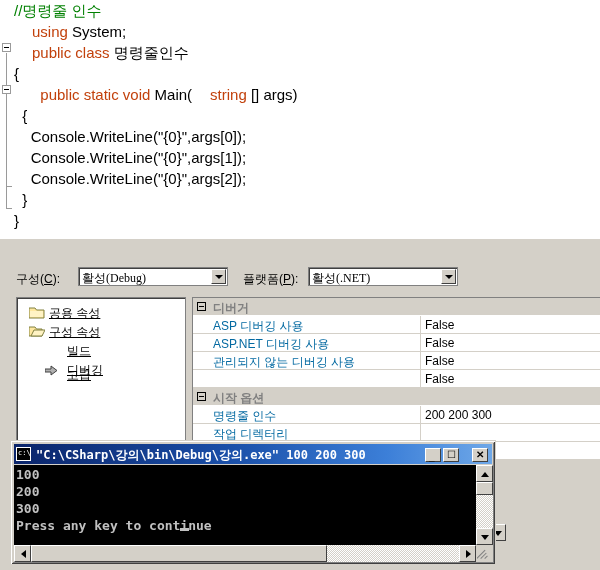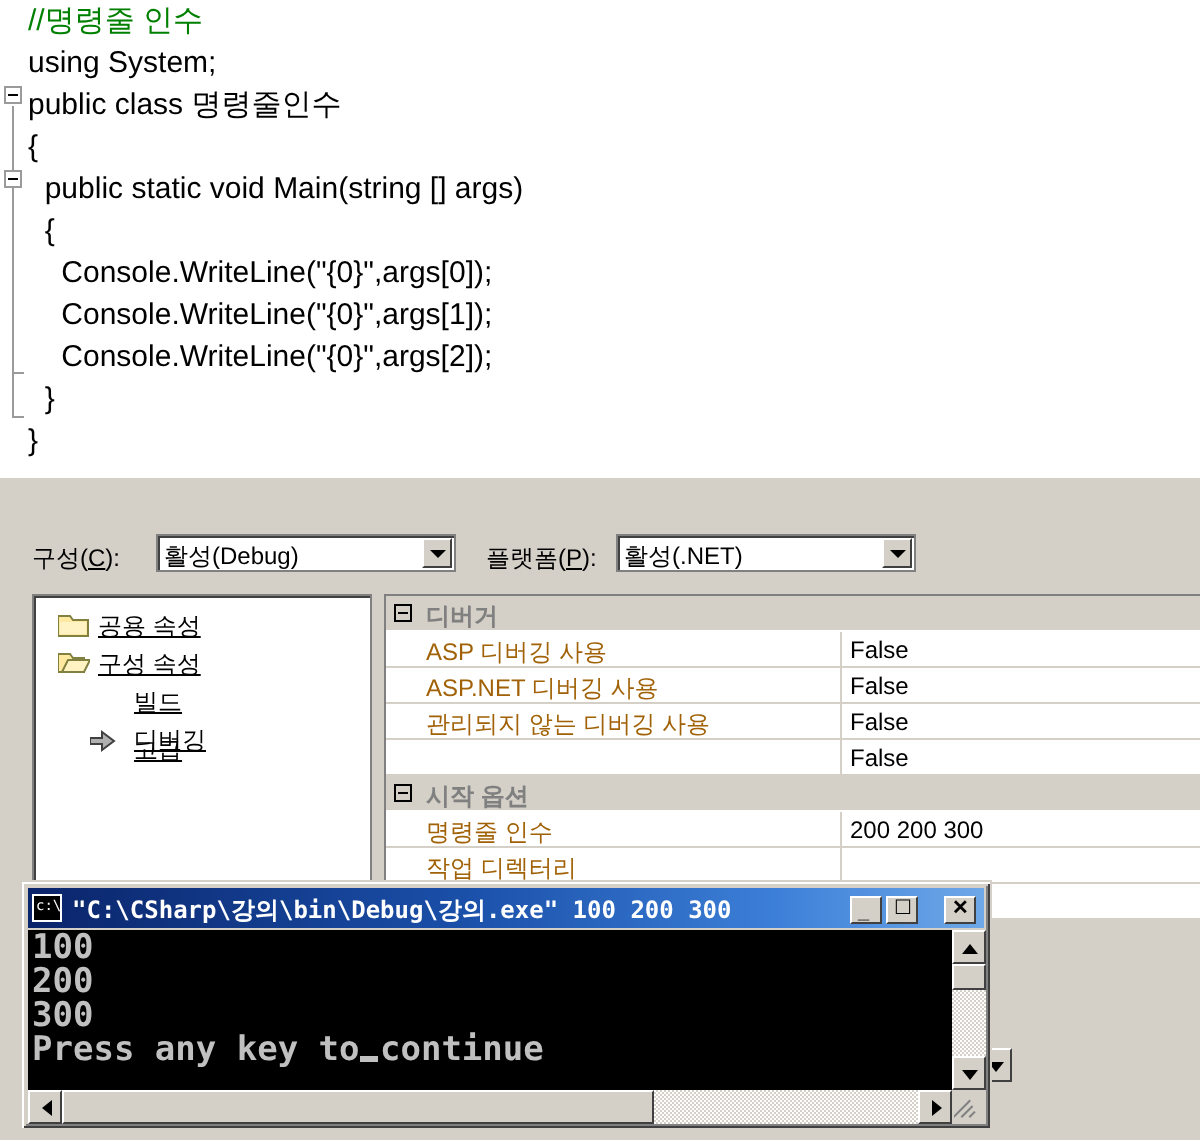--- a/index.html
+++ b/index.html
@@ -27,21 +27,21 @@
     content:"";position:absolute;left:1px;top:3px;width:5px;height:1px;background:#000;
   }
   .fold-line{position:absolute;width:1px;background:#9a9a9a;}
   .fold-tick{position:absolute;height:1px;background:#9a9a9a;}
   #code-lines{
     position:absolute;left:14px;top:0;width:586px;
     font-family:"Liberation Sans","DejaVu Sans",sans-serif;
     font-size:15px;line-height:21px;white-space:pre;
   }
   .cl{height:21px;white-space:pre;}
-  .kw{color:#000000;}
+  .kw{color:#c2410c;margin-left:18px;}
   .cmt{color:#008000;}
   .pl{color:#000000;}
 
   
   #prop-window{
     position:absolute;left:0;top:238px;width:600px;height:332px;
     background:#d4d0c8;border-top:1px solid #ffffff;box-sizing:border-box;
   }
   #prop-titlebar{
     position:absolute;left:0;top:0;width:600px;height:19px;
@@ -56,20 +56,21 @@
   
   #config-row{position:absolute;left:0;top:28px;width:600px;height:24px;}
   .fld-label{
     position:absolute;top:4px;font-size:12px;color:#000;white-space:nowrap;
   }
   .fld-label u{text-decoration:underline;}
   .combo{
     position:absolute;top:0;height:19px;
     background:#ffffff;border:1px solid #808080;box-sizing:border-box;
     box-shadow:inset 1px 1px 0 #404040;
+    font-family:Liberation Serif, serif;
   }
   .combo .cv{
     position:absolute;left:3px;top:2px;font-size:12px;color:#000;white-space:nowrap;
   }
   .combo .cbtn{
     position:absolute;right:1px;top:1px;width:15px;height:15px;
     background:#d4d0c8;border:1px solid #ffffff;
     border-right-color:#404040;border-bottom-color:#404040;box-sizing:border-box;
   }
   .combo .cbtn:after{
@@ -112,21 +113,21 @@
   .exp-box{
     position:absolute;left:4px;top:4px;width:9px;height:9px;
     border:1px solid #000;background:#d4d0c8;box-sizing:border-box;
   }
   .exp-box:before{content:"";position:absolute;left:1px;top:3px;width:5px;height:1px;background:#000;}
   .prop-row{
     position:absolute;left:0;width:414px;height:18px;
     border-bottom:1px solid #d4d0c8;box-sizing:border-box;background:#fff;
   }
   .prop-row .pname{
-    position:absolute;left:20px;top:2px;font-size:12px;color:#a16207;white-space:nowrap;
+    position:absolute;left:20px;top:2px;font-size:12px;color:#0369a1;white-space:nowrap;
   }
   .prop-row .pval{
     position:absolute;left:232px;top:2px;font-size:12px;color:#000;white-space:nowrap;
   }
   .prop-row .pdiv{
     position:absolute;left:227px;top:0;width:1px;height:18px;background:#d4d0c8;
   }
 
   
   #console-window{
@@ -162,21 +163,21 @@
   }
   .winbtn .g{position:absolute;color:#000;font-size:10px;line-height:12px;
     font-family:"Liberation Sans",sans-serif;}
   #console-body{
     position:absolute;left:3px;top:24px;width:462px;height:80px;
     background:#000000;overflow:hidden;
   }
   #console-text{
     position:absolute;left:2px;top:1px;
     font-family:"DejaVu Sans Mono","Liberation Mono",monospace;
-    font-size:17px;line-height:17px;color:#c0c0c0;white-space:pre;font-weight:bold;
+    font-size:13px;line-height:17px;color:#c0c0c0;white-space:pre;font-weight:bold;
   }
   #console-caret{
     position:absolute;left:166px;top:63px;width:9px;height:3px;background:#c0c0c0;
   }
   
   #csb-v{
     position:absolute;left:465px;top:24px;width:17px;height:80px;
     background:#d4d0c8;
   }
   

